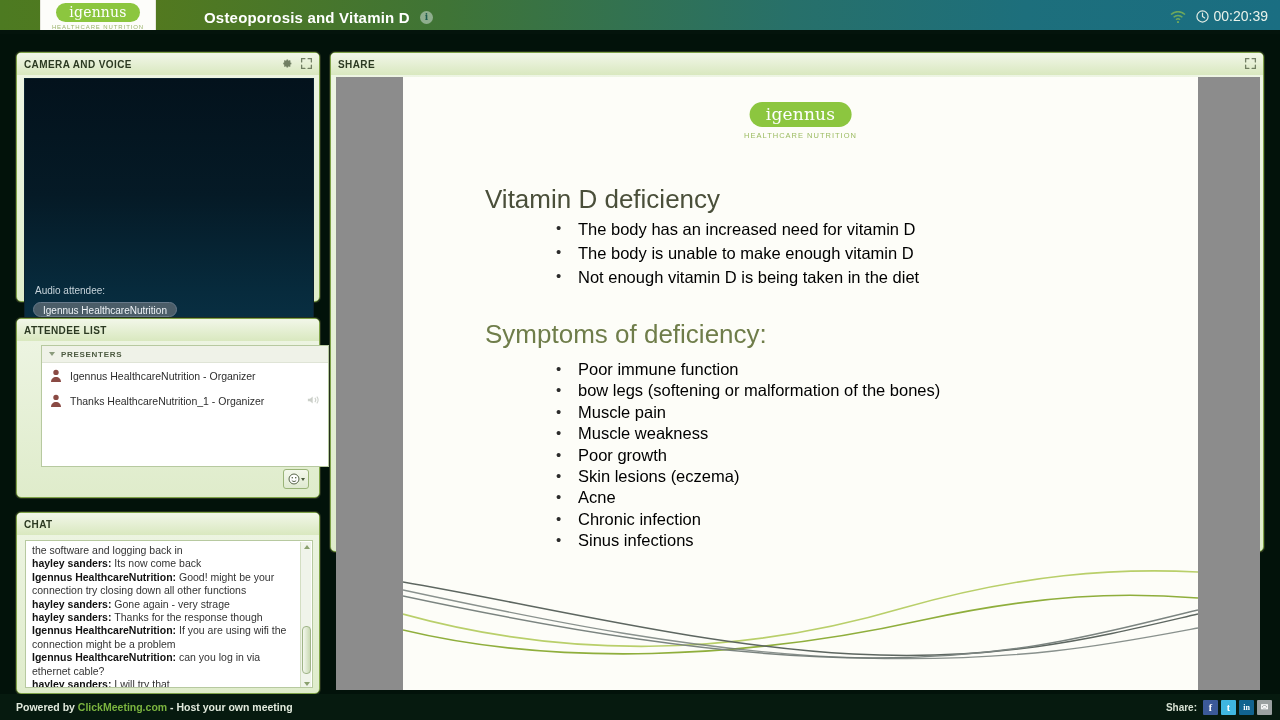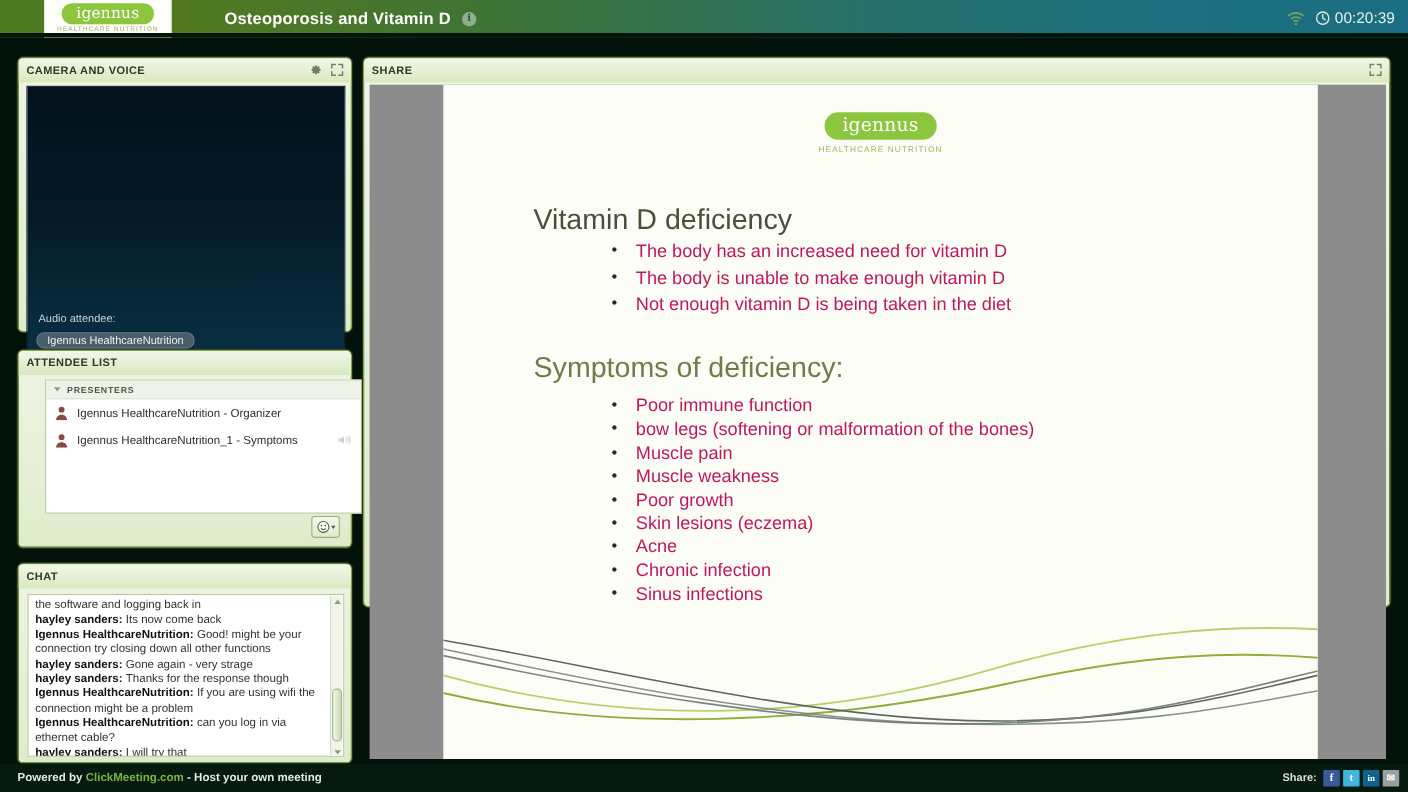--- a/index.html
+++ b/index.html
@@ -153,21 +153,21 @@
   .slide-h1{
     position:absolute; left:82px; top:107px;
     font-size:26px; color:#4a4f3a; font-weight:normal;
   }
   .slide-h2{
     position:absolute; left:82px; top:242px;
     font-size:26px; color:#6f7d4a; font-weight:normal;
   }
   .bullets{ position:absolute; list-style:none; }
   .bullets li{
-    font-size:16.5px; color:#be185d; line-height:24px;
+    font-size:16.5px; color:#000000; line-height:24px;
     position:relative; padding-left:30px; white-space:nowrap;
   }
   .bullets li:before{
     content:"\2022"; position:absolute; left:8px; top:-1px; font-size:15px; color:#2b2b2b;
   }
   #bullets-causes{ left:145px; top:140px; }
   #bullets-symptoms{ left:145px; top:282px; }
   #bullets-symptoms li{ line-height:21.4px; }
   .waves{ position:absolute; left:0; bottom:18px; width:795px; height:110px; }
 
@@ -245,21 +245,21 @@
           <circle cx="6" cy="3.4" r="2.7" fill="#8a4a44"></circle>
           <path d="M1 13c0-3 2.2-5 5-5s5 2 5 5z" fill="#8a4a44"></path>
         </svg>
         <span class="att-name">Igennus HealthcareNutrition - Organizer</span>
       </div>
       <div class="att-row">
         <svg class="person-ic" viewBox="0 0 12 13">
           <circle cx="6" cy="3.4" r="2.7" fill="#8a4a44"></circle>
           <path d="M1 13c0-3 2.2-5 5-5s5 2 5 5z" fill="#8a4a44"></path>
         </svg>
-        <span class="att-name">Igennus HealthcareNutrition_1 - Symptoms</span>
+        <span class="att-name">Thanks HealthcareNutrition_1 - Organizer</span>
         <svg class="speaker-ic" viewBox="0 0 16 12">
           <path d="M1 4.5h2.5L6.5 2v8L3.5 7.5H1z" fill="#8d9788"></path>
           <path d="M9 3.6a3.6 3.6 0 010 4.8M11.2 2.2a6 6 0 010 7.6" fill="none" stroke="#8d9788" stroke-width="1.2"></path>
         </svg>
       </div>
     </div>
     <div class="emoji-btn">
       <svg class="smiley" viewBox="0 0 14 14">
         <circle cx="7" cy="7" r="5.8" fill="#fff" stroke="#4c5a3e" stroke-width="1.1"></circle>
         <circle cx="5" cy="5.6" r=".9" fill="#4c5a3e"></circle>

